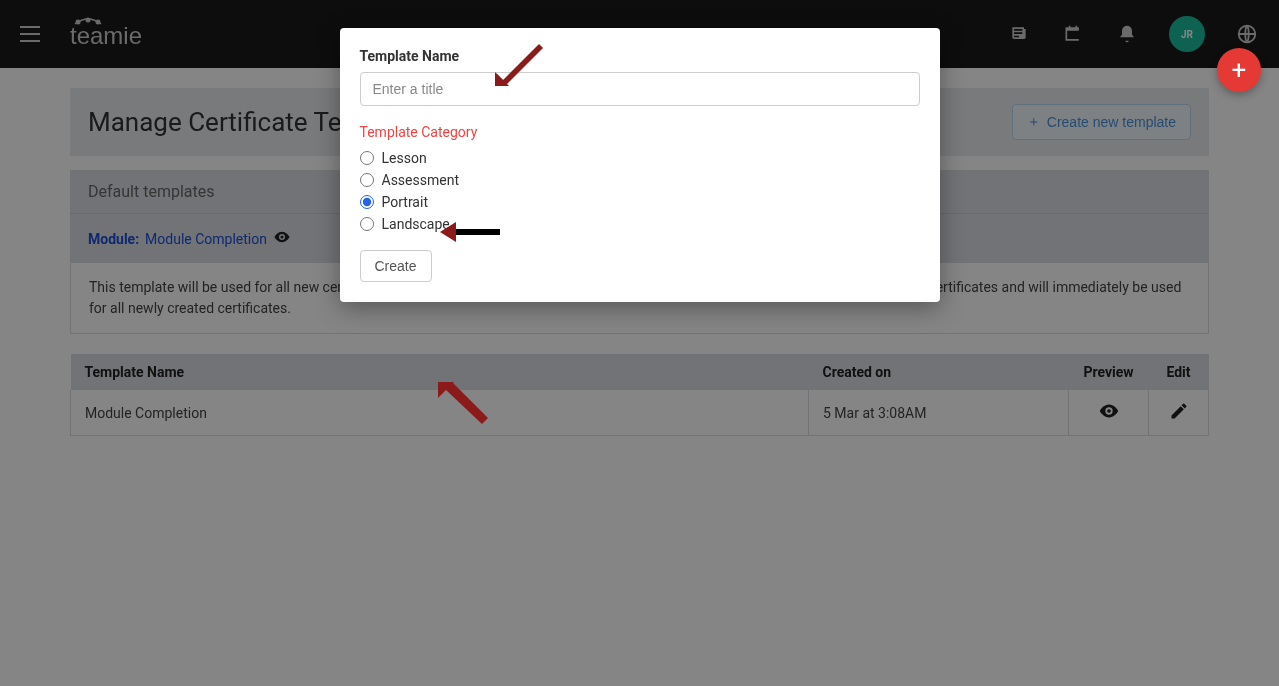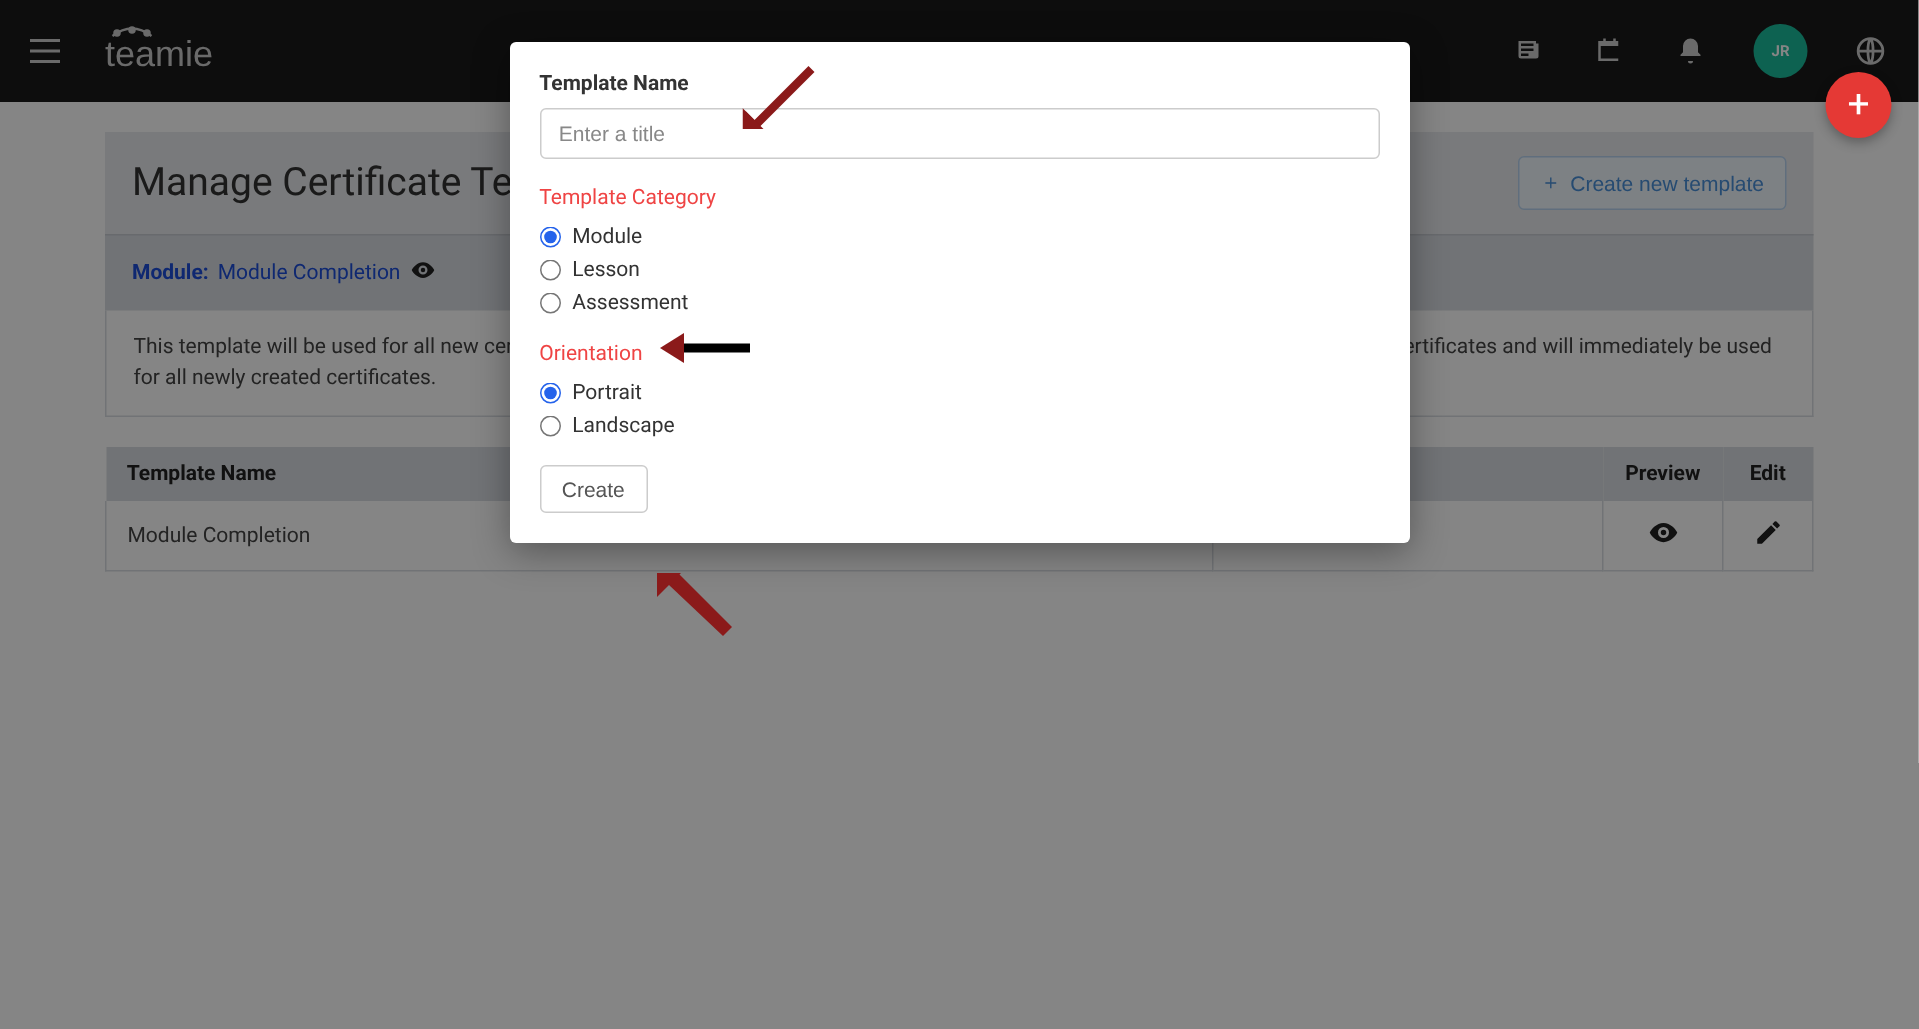--- a/index.html
+++ b/index.html
@@ -255,20 +255,21 @@
 
 <div class="page">
   <div class="page-header">
     <div class="page-title">Manage Certificate Templates</div>
     <button class="create-btn">
       <span>＋</span>
       <span>Create new template</span>
     </button>
   </div>
 
+  <div class="section-head">Default templates</div>
   <div class="section-sub">
     <strong>Module:</strong>
     <span>Module Completion</span>
     <span>
       <svg class="eye-icon" viewBox="0 0 24 24" fill="#222">
           <path d="M12 5c-5 0-9 4.5-10 7 1 2.5 5 7 10 7s9-4.5 10-7c-1-2.5-5-7-10-7zm0 11a4 4 0 110-8 4 4 0 010 8zm0-2a2 2 0 100-4 2 2 0 000 4z"></path>
         </svg>
     </span>
   </div>
   <div class="section-body">This template will be used for all new certificates generated for module completion. Editing this template will not affect already created certificates and will immediately be used for all newly created certificates.</div>
@@ -303,33 +304,28 @@
 
 <div class="overlay"></div>
 
 <div class="modal">
   <label class="form-label">Template Name</label>
   <input type="text" class="text-input" placeholder="Enter a title" style="">
 
 
   <div class="group-hd">Template Category</div>
   <label class="radio-row">
-    <input type="radio" name="cat" checked="" style="">
-    <span>Module</span>
-  </label>
-  <label class="radio-row">
     <input type="radio" name="cat" style="">
     <span>Lesson</span>
   </label>
   <label class="radio-row">
     <input type="radio" name="cat" style="">
     <span>Assessment</span>
   </label>
 
-  <div class="group-hd">Orientation</div>
   <label class="radio-row">
     <input type="radio" name="ori" checked="" style="">
     <span>Portrait</span>
   </label>
   <label class="radio-row">
     <input type="radio" name="ori" style="">
     <span>Landscape</span>
   </label>
 
   <button class="create-submit">Create</button>

